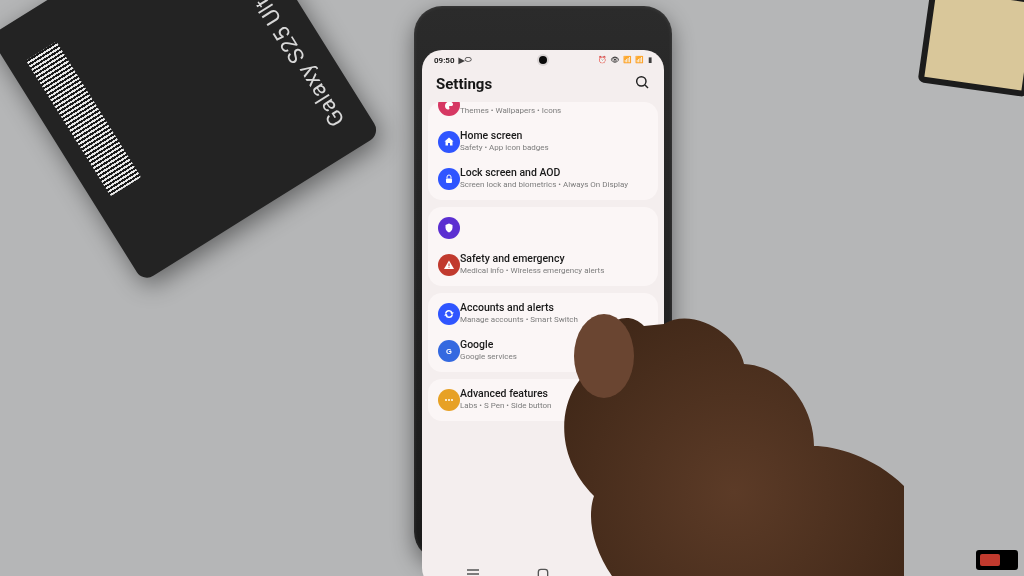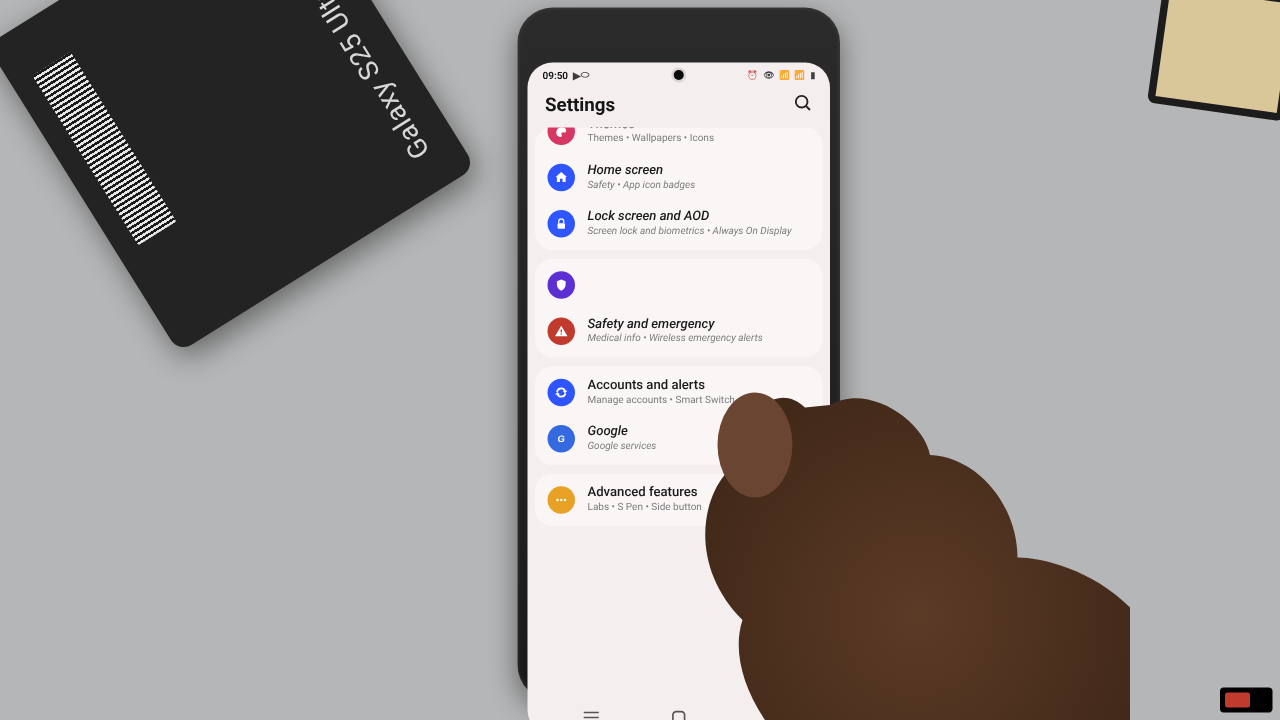--- a/index.html
+++ b/index.html
@@ -111,25 +111,24 @@
   }
   .card {
     background: #fbf6f6;
     border-radius: 14px;
     margin-bottom: 7px;
     padding: 2px 0;
   }
   .row {
     display: flex;
     align-items: flex-start;
-    gap: 10px;
     padding: 7px 10px 8px;
     cursor: pointer;
   }
-  .row + .row { padding-top: 6px; font-style: italic; }
+  .row + .row { padding-top: 6px; }
   .icon-badge {
     width: 22px; height: 22px;
     border-radius: 50%;
     flex: 0 0 22px;
     display: flex; align-items: center; justify-content: center;
     margin-top: 1px;
   }
   .icon-badge svg { width: 12px; height: 12px; fill: #fff; }
   .row-text { display: flex; flex-direction: column; line-height: 1.15; min-width: 0; }
   .row-title { font-size: 10.5px; font-weight: 520; color: #1a1a1a; }

